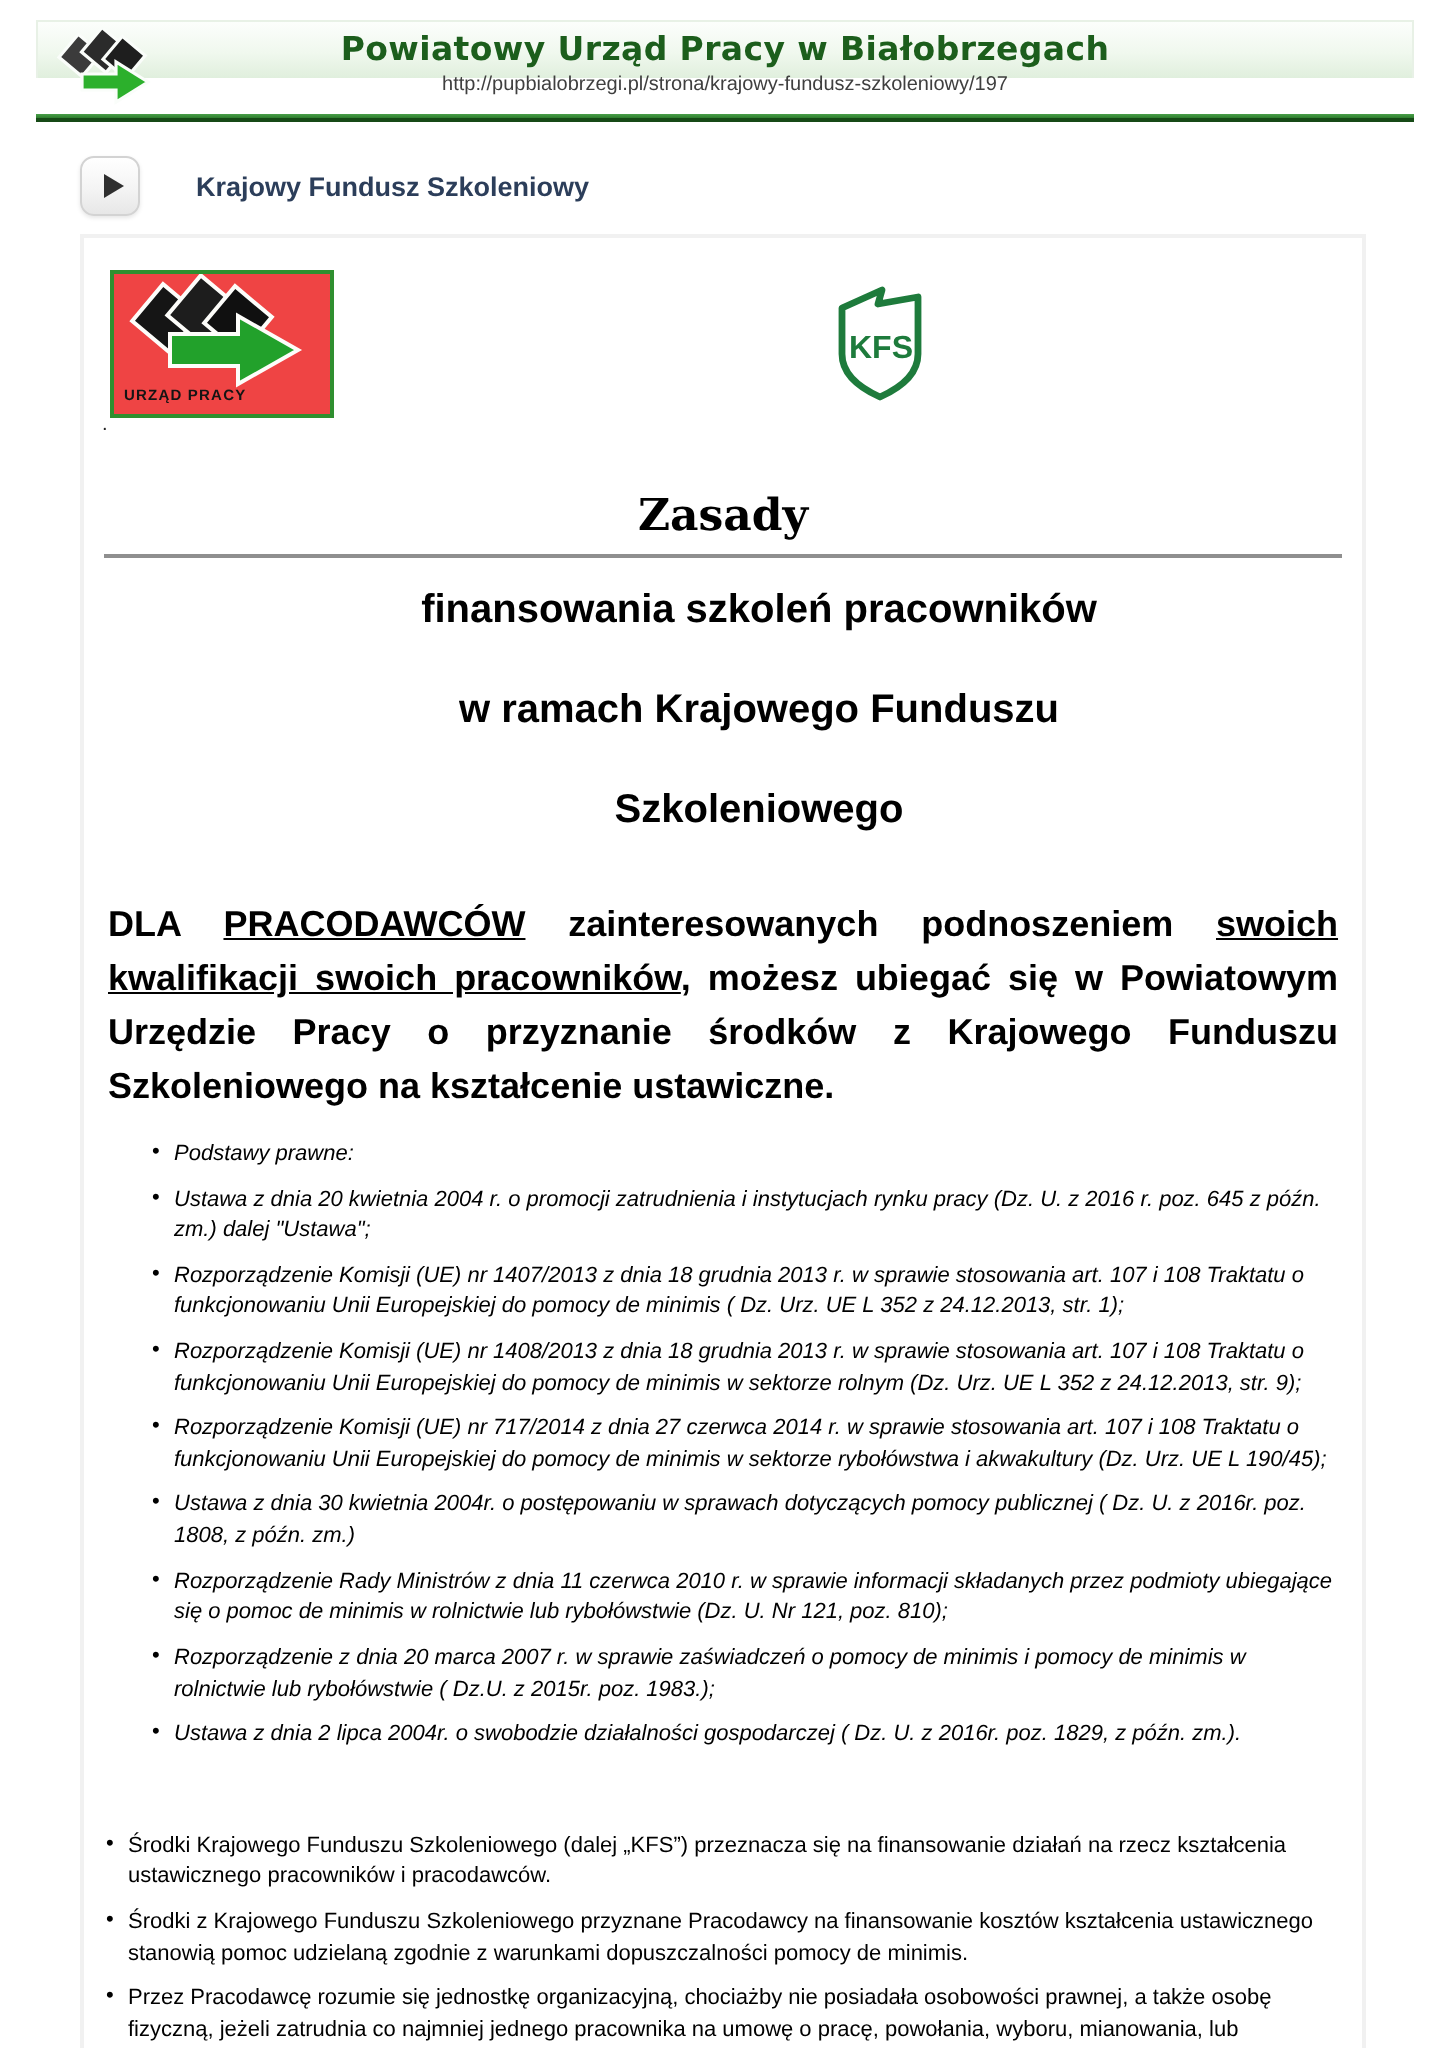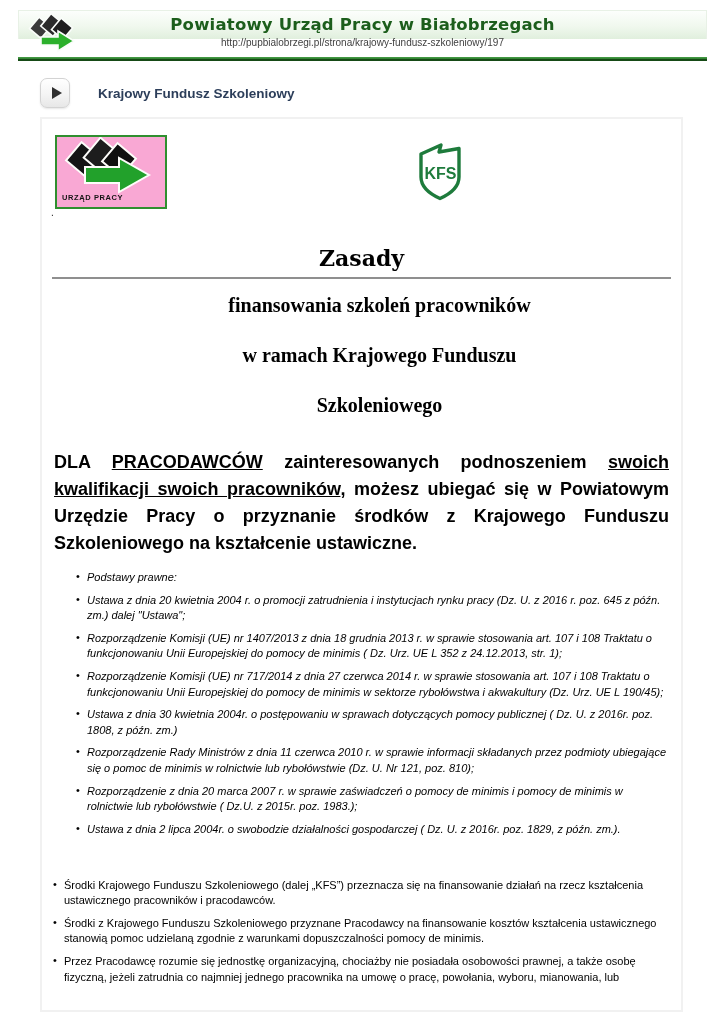--- a/index.html
+++ b/index.html
@@ -48,38 +48,38 @@
   }
   .bc-label{margin-left:28px;font-size:13.5px;font-weight:bold;color:var(--breadcrumb_navy);}
   
   .content{
     position:absolute;left:40px;top:117px;width:643px;min-height:895px;
     background:#fff;border:2px solid #f1f1f1;
   }
   .logos{position:relative;height:96px;}
   .pup-box{
     position:absolute;left:13px;top:16px;width:112px;height:74px;
-    border:2px solid #2f8f2f;background:#f9a8d4;overflow:hidden;
+    border:2px solid #2f8f2f;background:#ef4444;overflow:hidden;
   }
   .pup-label{
     position:absolute;left:5px;bottom:5px;
     font-size:7.5px;font-weight:bold;color:#141414;letter-spacing:.6px;white-space:nowrap;
   }
   .pup-dot{position:absolute;left:9px;top:88px;font-size:10px;color:#222;}
   .kfs{position:absolute;left:372px;top:22px;display:flex;align-items:center;}
   .kfs-lines{margin-left:10px;color:var(--kfs_green);font-weight:bold;font-size:13.5px;line-height:1.25;}
   
   .h-serif{
     margin:30px 0 6px;text-align:center;
     font-family:"DejaVu Serif","Liberation Serif",serif;
     font-size:22px;font-weight:bold;
   }
   .rule{border:none;border-top:2px solid #8f8f8f;margin:0 10px;}
   .h-sans{
-    text-align:center;font-family:Liberation Serif, serif;
+    text-align:center;font-family:Liberation Sans, sans-serif;
     font-size:20px;font-weight:bold;margin:27px 0 0;padding-left:36px;
   }
   .h-sans.first{margin-top:15px;}
   
   .intro{
     margin:32px 12px 0;font-size:18px;font-weight:bold;line-height:1.5;
     text-align:justify;
   }
   .intro .u{text-decoration:underline;}
   ul.bullets{
@@ -147,20 +147,21 @@
   <h2 class="h-sans">w ramach Krajowego Funduszu</h2>
   <h2 class="h-sans">Szkoleniowego</h2>
 
   <p class="intro"><span>DLA </span><span class="u">PRACODAWCÓW</span><span> zainteresowanych podnoszeniem </span><span class="u">swoich kwalifikacji swoich pracowników</span><span>, możesz ubiegać się w Powiatowym Urzędzie Pracy o przyznanie środków z Krajowego Funduszu Szkoleniowego na kształcenie ustawiczne.</span></p>
 
   <ul class="bullets legal">
 
   <li>Podstawy prawne:</li>
       <li>Ustawa z dnia 20 kwietnia 2004 r. o promocji zatrudnienia i instytucjach rynku pracy (Dz. U. z 2016 r. poz. 645 z późn. zm.) dalej "Ustawa";</li>
       <li>Rozporządzenie Komisji (UE) nr 1407/2013 z dnia 18 grudnia 2013 r. w sprawie stosowania art. 107 i 108 Traktatu o funkcjonowaniu Unii Europejskiej do pomocy de minimis ( Dz. Urz. UE L 352 z 24.12.2013, str. 1);</li>
+      <li>Rozporządzenie Komisji (UE) nr 1408/2013 z dnia 18 grudnia 2013 r. w sprawie stosowania art. 107 i 108 Traktatu o funkcjonowaniu Unii Europejskiej do pomocy de minimis w sektorze rolnym (Dz. Urz. UE L 352 z 24.12.2013, str. 9);</li>
       <li>Rozporządzenie Komisji (UE) nr 717/2014 z dnia 27 czerwca 2014 r. w sprawie stosowania art. 107 i 108 Traktatu o funkcjonowaniu Unii Europejskiej do pomocy de minimis w sektorze rybołówstwa i akwakultury (Dz. Urz. UE L 190/45);</li>
       <li>Ustawa z dnia 30 kwietnia 2004r. o postępowaniu w sprawach dotyczących pomocy publicznej ( Dz. U. z 2016r. poz. 1808, z późn. zm.)</li>
       <li>Rozporządzenie Rady Ministrów z dnia 11 czerwca 2010 r. w sprawie informacji składanych przez podmioty ubiegające się o pomoc de minimis w rolnictwie lub rybołówstwie (Dz. U. Nr 121, poz. 810);</li>
       <li>Rozporządzenie z dnia 20 marca 2007 r. w sprawie zaświadczeń o pomocy de minimis i pomocy de minimis w rolnictwie lub rybołówstwie ( Dz.U. z 2015r. poz. 1983.);</li>
       <li>Ustawa z dnia 2 lipca 2004r. o swobodzie działalności gospodarczej ( Dz. U. z 2016r. poz. 1829, z późn. zm.).</li>
     </ul>
 
   <ul class="bullets info">
 
   <li>Środki Krajowego Funduszu Szkoleniowego (dalej „KFS”) przeznacza się na finansowanie działań na rzecz kształcenia ustawicznego pracowników i pracodawców.</li>

